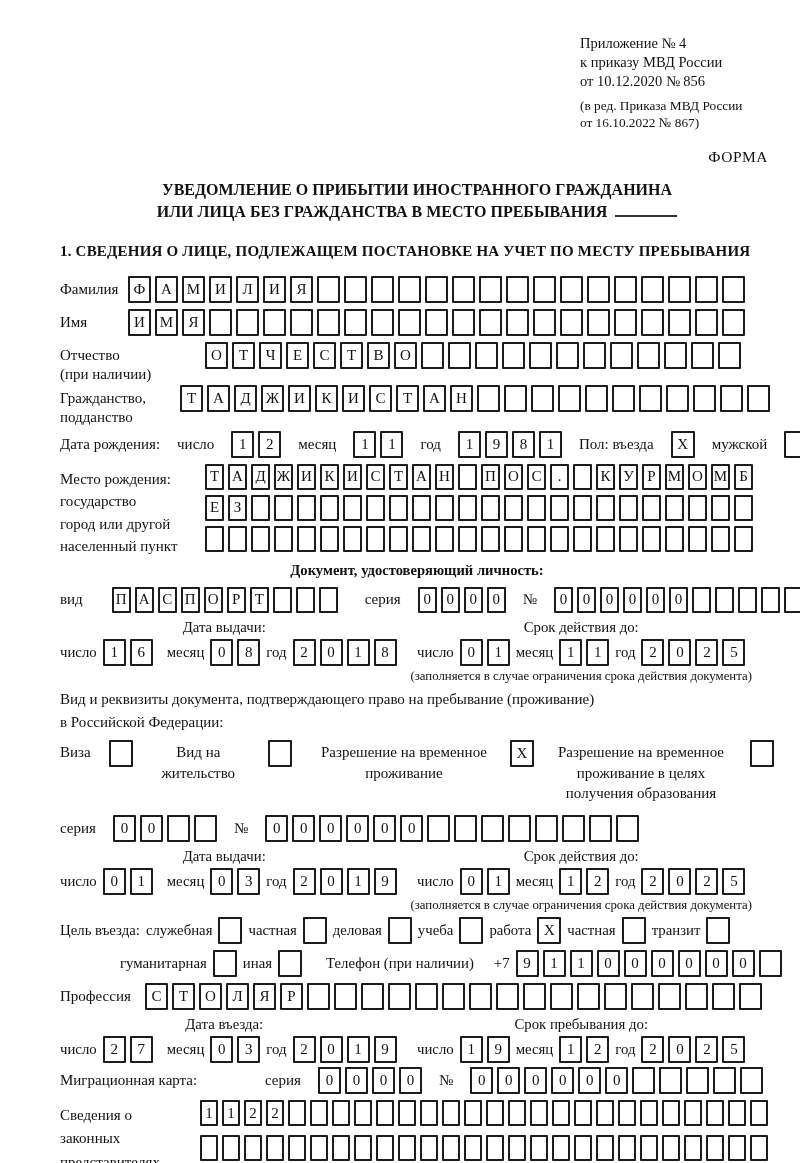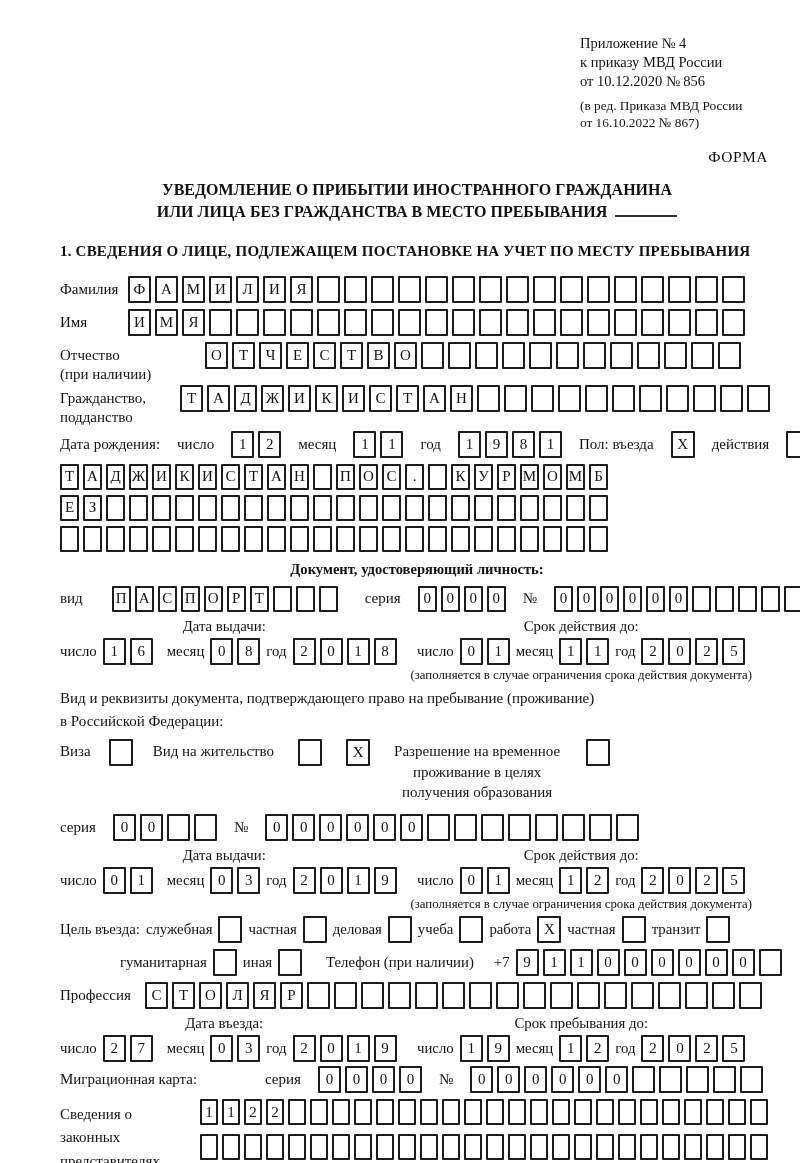--- a/index.html
+++ b/index.html
@@ -210,27 +210,33 @@
     <span class="cellrow">
         <span class="cell">1</span>
         <span class="cell">9</span>
         <span class="cell">8</span>
         <span class="cell">1</span>
       </span>
     <span class="t">Пол: въезда</span>
     <span class="cellrow bx">
         <span class="cell">X</span>
       </span>
-    <span class="t">действия</span>
+    <span class="t">мужской</span>
     <span class="cellrow bx">
         <span class="cell"></span>
       </span>
   </div>
 
   <div class="frow" style="margin-bottom:2px;">
+    <span class="flabel w145" style="line-height:1.5;">
+      <span style="display:block;">Место рождения:</span>
+      <span style="display:block;">государство</span>
+      <span style="display:block;">город или другой</span>
+      <span style="display:block;">населенный пункт</span>
+    </span>
     <span class="bp-rows">
       <span class="cellrow cw19">
           <span class="cell">Т</span>
           <span class="cell">А</span>
           <span class="cell">Д</span>
           <span class="cell">Ж</span>
           <span class="cell">И</span>
           <span class="cell">К</span>
           <span class="cell">И</span>
           <span class="cell">С</span>
@@ -405,20 +411,21 @@
           <span class="cell"></span>
         </span>
     </div>
     <div class="permit ml20">
       <span class="plabel">Вид на жительство</span>
       <span class="cellrow bx ml6">
           <span class="cell"></span>
         </span>
     </div>
     <div class="permit ml24">
+      <span class="plabel pw170">Разрешение на временное проживание</span>
       <span class="cellrow bx">
           <span class="cell">X</span>
         </span>
     </div>
     <div class="permit ml16">
       <span class="plabel pw180">Разрешение на временное проживание в целях получения образования</span>
       <span class="cellrow bx">
           <span class="cell"></span>
         </span>
     </div>

